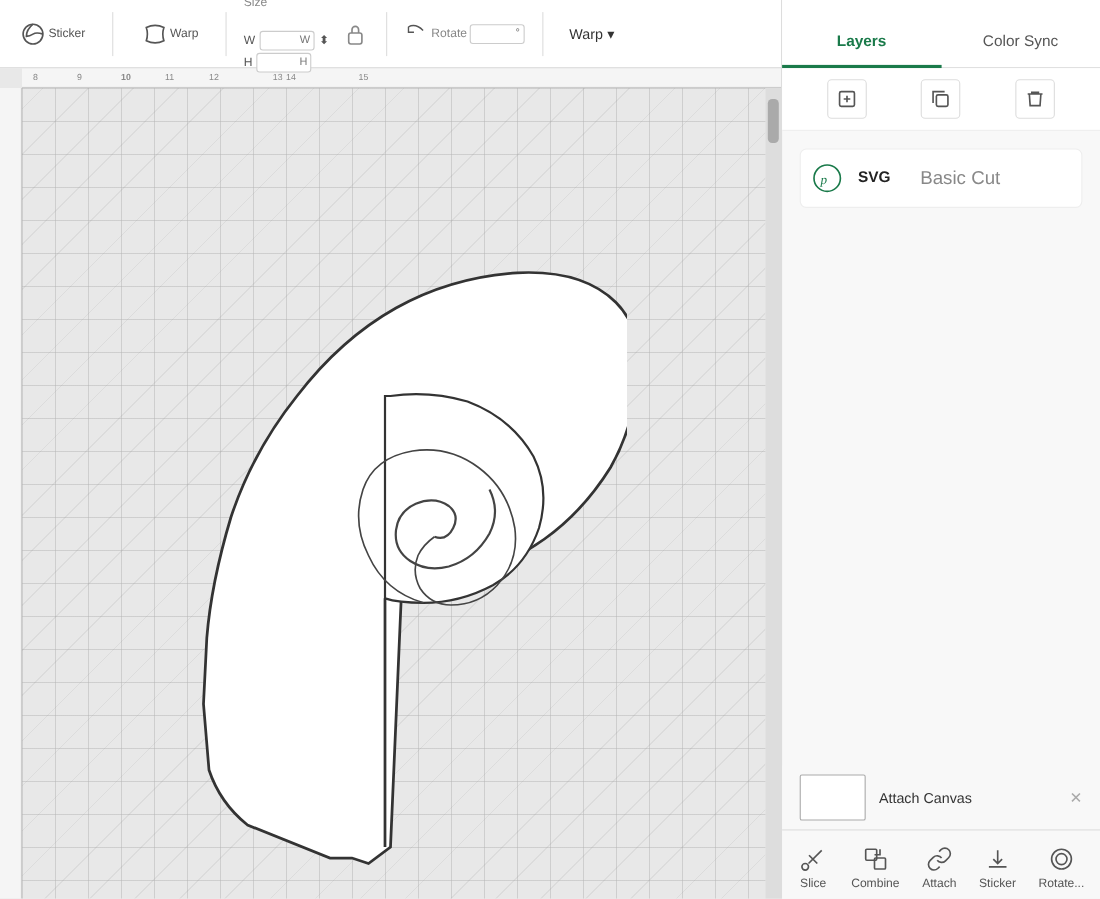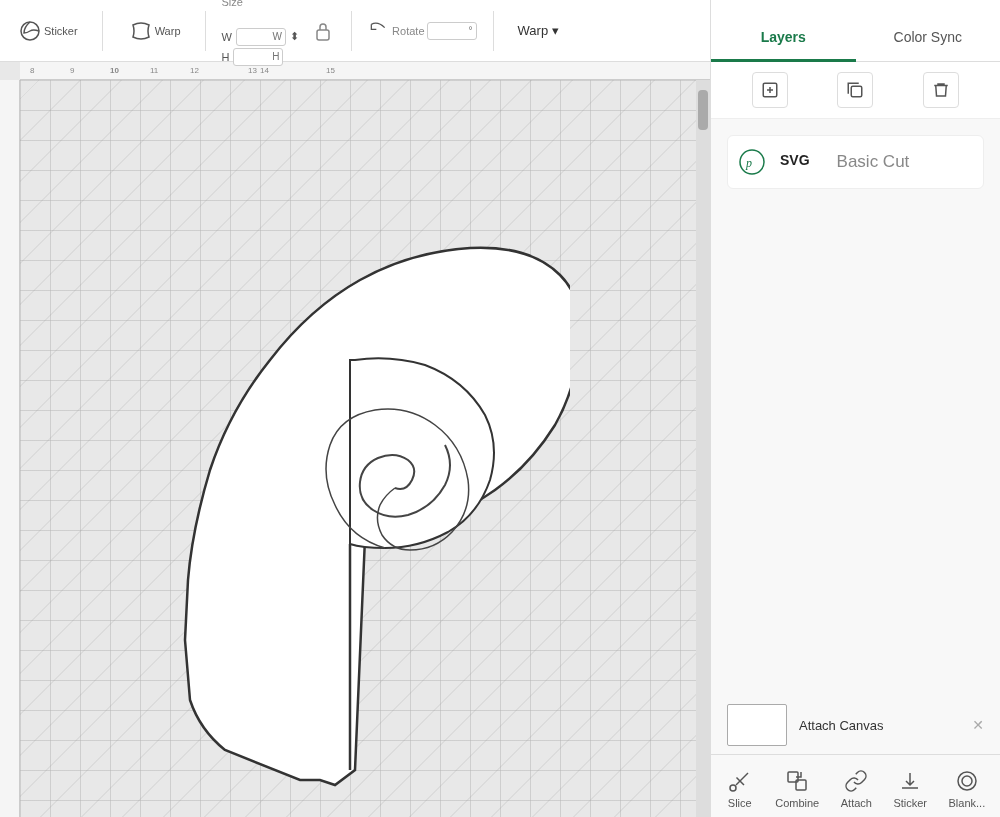--- a/index.html
+++ b/index.html
@@ -582,16 +582,16 @@
       <span>Sticker</span>
     </div>
 
     <div class="bottom-action">
       <div class="bottom-action-icon">
         <svg width="24" height="24" viewBox="0 0 24 24" fill="none" stroke="#555" stroke-width="1.5">
           <circle cx="12" cy="12" r="9"></circle>
           <circle cx="12" cy="12" r="5"></circle>
         </svg>
       </div>
-      <span>Blank...</span>
+      <span>Rotate...</span>
     </div>
   </div>
 </div>
 
 </body></html>

